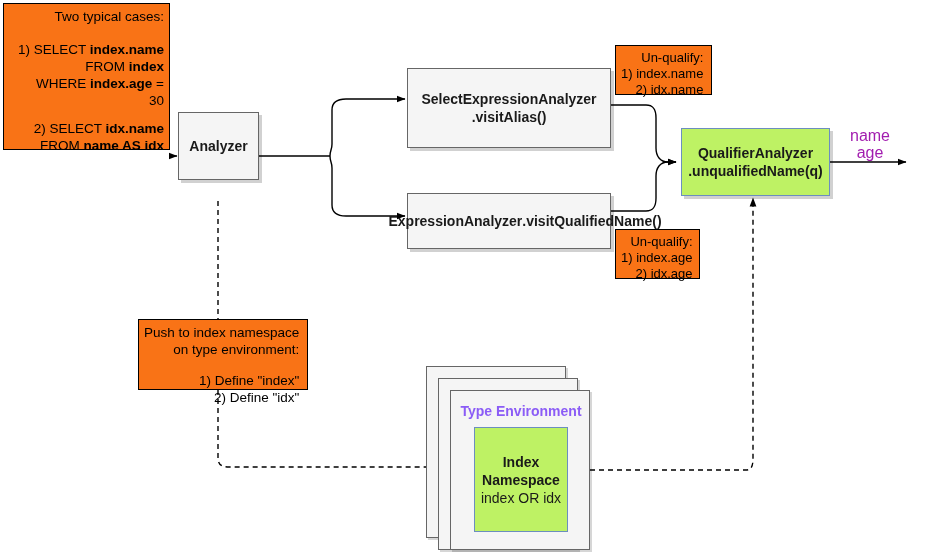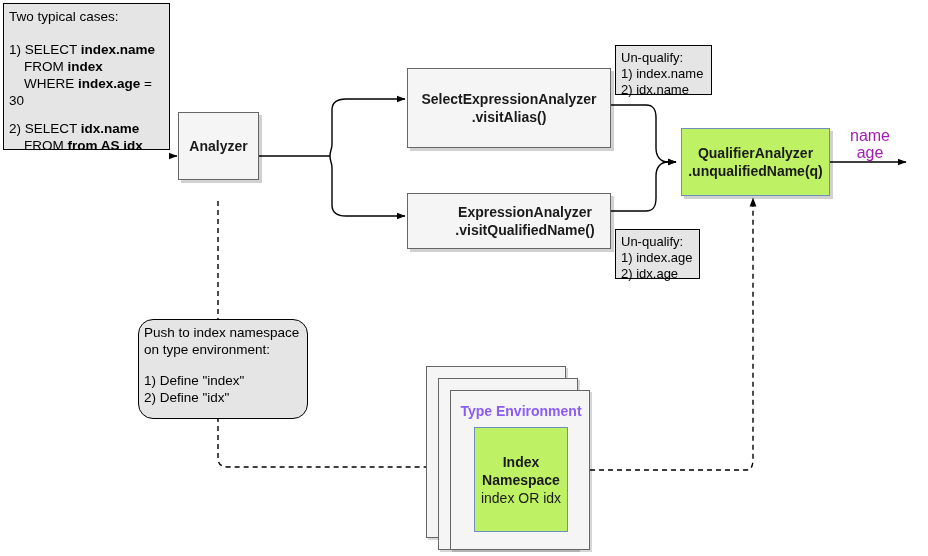--- a/index.html
+++ b/index.html
@@ -28,25 +28,25 @@
   .node {
     position: absolute;
     box-sizing: border-box;
     display: flex;
     align-items: center;
     justify-content: center;
     text-align: center;
   }
   
   .note {
-    background: #e5e5e5;
+    background: #f97316;
     border: 1px solid #000000;
     font-size: 13.5px;
     line-height: 17px;
-    text-align: left;
+    text-align: right;
     align-items: flex-start;
     justify-content: flex-start;
     padding: 4px 5px 4px 5px;
     white-space: pre;
   }
   
   .proc {
     background: #f5f5f5;
     border: 1px solid #666666;
     box-shadow: 3px 3px 0px 0px rgba(0,0,0,0.18);
@@ -134,34 +134,34 @@
 
   <div class="node note" style="left:3px; top:3px; width:167px; height:147px; font-size:13.5px; line-height:17px;">
     <div style="white-space:normal;">
       <div>Two typical cases:</div>
       <div style="height:16px;"></div>
       <div><span>1) SELECT </span><b>index.name</b></div>
       <div><span style="white-space:pre">    FROM </span><b>index</b></div>
       <div><span style="white-space:pre">    WHERE </span><b>index.age</b><span> = 30</span></div>
       <div style="height:11px;"></div>
       <div><span>2) SELECT </span><b>idx.name</b></div>
-      <div><span style="white-space:pre">    FROM </span><b>from AS idx</b></div>
+      <div><span style="white-space:pre">    FROM </span><b>name AS idx</b></div>
     </div>
   </div>
 
   <div class="node proc" style="left:178px; top:112px; width:81px; height:68px;">
     <span>Analyzer</span>
   </div>
 
   <div class="node proc" style="left:407px; top:68px; width:204px; height:80px; flex-direction:column;">
     <span>SelectExpressionAnalyzer</span>
     <span>.visitAlias()</span>
   </div>
 
-  <div class="node proc" style="left:407px; top:193px; width:204px; height:56px; flex-direction:column;padding-left:32px;">
+  <div class="node proc" style="left:407px; top:193px; width:204px; height:56px; flex-direction:row;padding-left:32px;">
     <span>ExpressionAnalyzer</span>
     <span>.visitQualifiedName()</span>
   </div>
 
   <div class="node note" style="left:615px; top:45px; width:97px; height:50px; font-size:13px; line-height:16px;">
     <div style="white-space:normal;">
       <div>Un-qualify:</div>
       <div>1) index.name</div>
       <div>2) idx.name</div>
     </div>
@@ -178,21 +178,21 @@
   <div class="node blue" style="left:681px; top:128px; width:149px; height:68px; flex-direction:column;">
     <span>QualifierAnalyzer</span>
     <span>.unqualifiedName(q)</span>
   </div>
 
   <div class="outlabel" style="left:842px; top:127px; width:56px;">
     <div>name</div>
     <div>age</div>
   </div>
 
-  <div class="node note" style="left:138px; top:319px; width:170px; height:100px; font-size:13.5px; line-height:17px;border-radius:15px;">
+  <div class="node note" style="left:138px; top:319px; width:170px; height:71px; font-size:13.5px; line-height:17px;">
     <div style="white-space:normal;">
       <div>Push to index namespace</div>
       <div>on type environment:</div>
       <div style="height:14px;"></div>
       <div>1) Define "index"</div>
       <div>2) Define "idx"</div>
     </div>
   </div>
 
 

